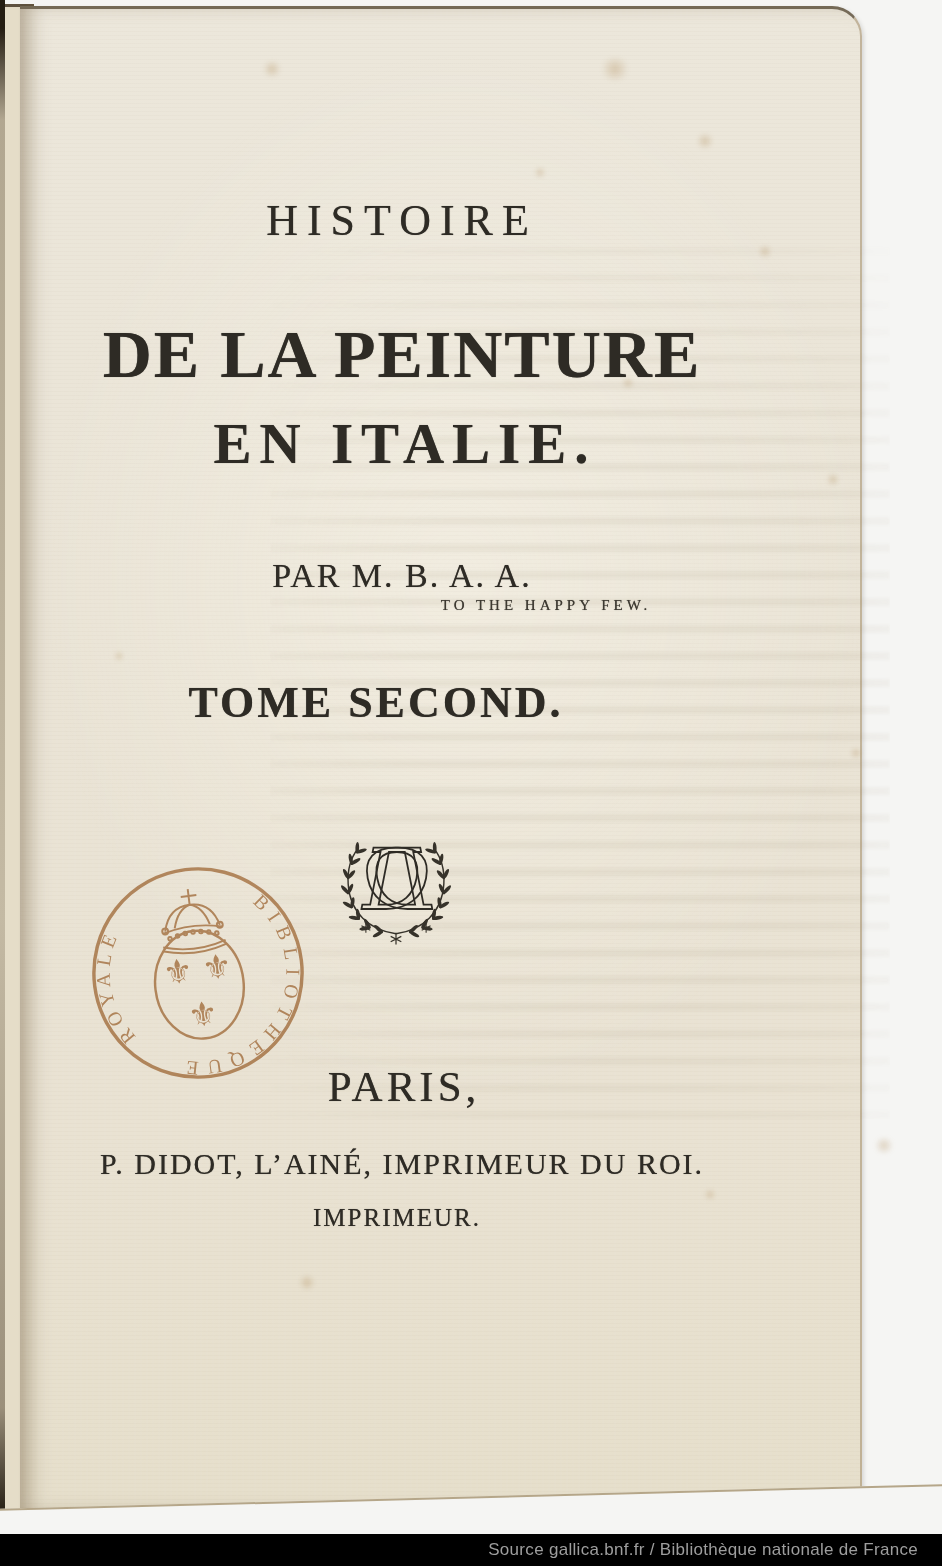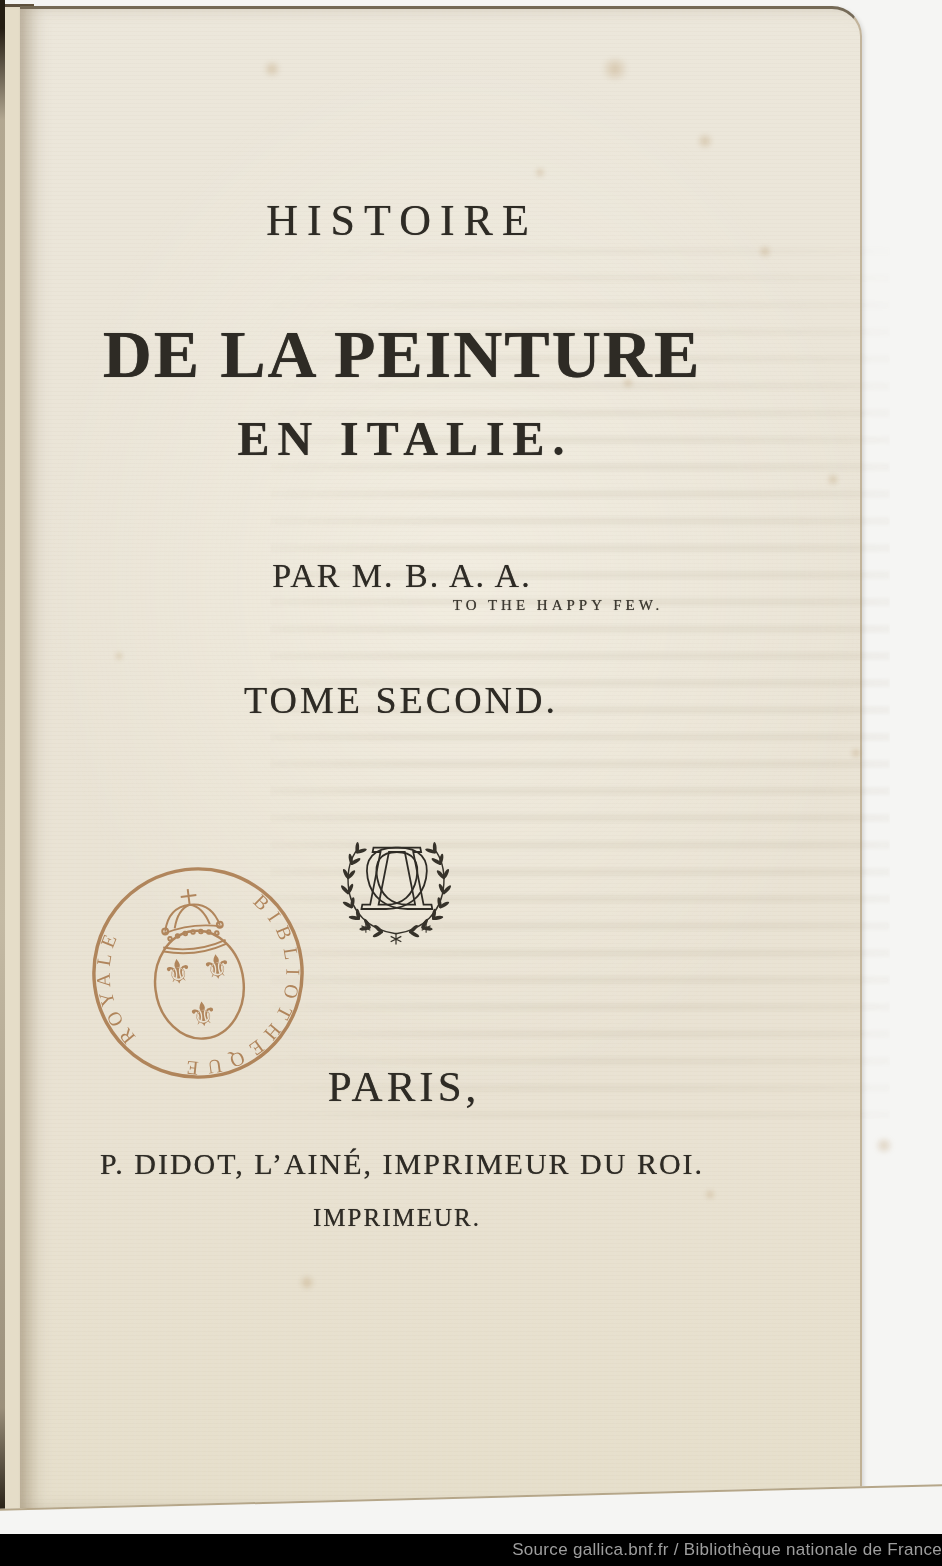--- a/index.html
+++ b/index.html
@@ -51,42 +51,42 @@
   
   .spot{position:absolute; border-radius:50%; filter:blur(2px); pointer-events:none;
         background:radial-gradient(circle, rgba(168,128,72,.30), rgba(168,128,72,0) 70%);}
   
   .line{
     position:absolute; white-space:nowrap; transform:translateX(-50%);
     color:#2e2b25; text-shadow:0 0 .7px rgba(46,43,37,.75); line-height:1;
   }
   .t-histoire {left:382px; top:190px; font-size:44px; letter-spacing:9px;}
   .t-peinture {left:382px; top:311px; font-size:68px; letter-spacing:2px; font-weight:700;}
-  .t-italie   {left:385px; top:406px; font-size:48px; letter-spacing:8px; font-weight:700;}
+  .t-italie   {left:385px; top:406px; font-size:57px; letter-spacing:8px; font-weight:700;}
   .t-byline   {left:382px; top:518px; font-size:34px; letter-spacing:2px;margin-top:32px;}
-  .t-epigraph {left:526px; top:589px; font-size:15px; letter-spacing:4px; color:#3d3931;margin-left:12px;}
-  .t-tome     {left:381px; top:672px; font-size:38px; letter-spacing:3px; font-weight:400;}
+  .t-epigraph {left:526px; top:589px; font-size:15px; letter-spacing:4px; color:#3d3931;}
+  .t-tome     {left:356px; top:672px; font-size:44px; letter-spacing:3px; font-weight:700;}
   .t-paris    {left:384px; top:1056px; font-size:43px; letter-spacing:4px;}
   .t-didot    {left:382px; top:1140px; font-size:30px; letter-spacing:2px;}
   .t-year     {left:377px; top:1196px; font-size:25px; letter-spacing:2px;}
   
   #ornament{position:absolute; left:314px; top:806px; width:124px; height:133px;}
   #stamp{position:absolute; left:68px; top:854px; width:220px; height:220px;
          mix-blend-mode:multiply; opacity:.88;}
   
   #bottom-wedge{
     position:absolute; left:-6px; top:1484px; width:954px; height:80px;
     background:#f5f5f3; border-top:2px solid rgba(165,146,110,.8);
     transform:skewY(-1.5deg); transform-origin:100% 0;
   }
   
   #footer-bar{
     position:absolute; left:0; bottom:0; width:100%; height:32px; z-index:10;
     display:flex; align-items:center; justify-content:flex-end;
-    box-sizing:border-box; padding-right:0;
+    box-sizing:border-box; padding-right:24px;
   }
   #footer-bar span{
     font-family:"Liberation Sans", sans-serif; font-size:17px; letter-spacing:.3px;
   }
 </style>
 </head>
 <body>
 
 <div id="scan" style="background: rgb(245, 245, 243);">
   <div id="gutter"></div>

